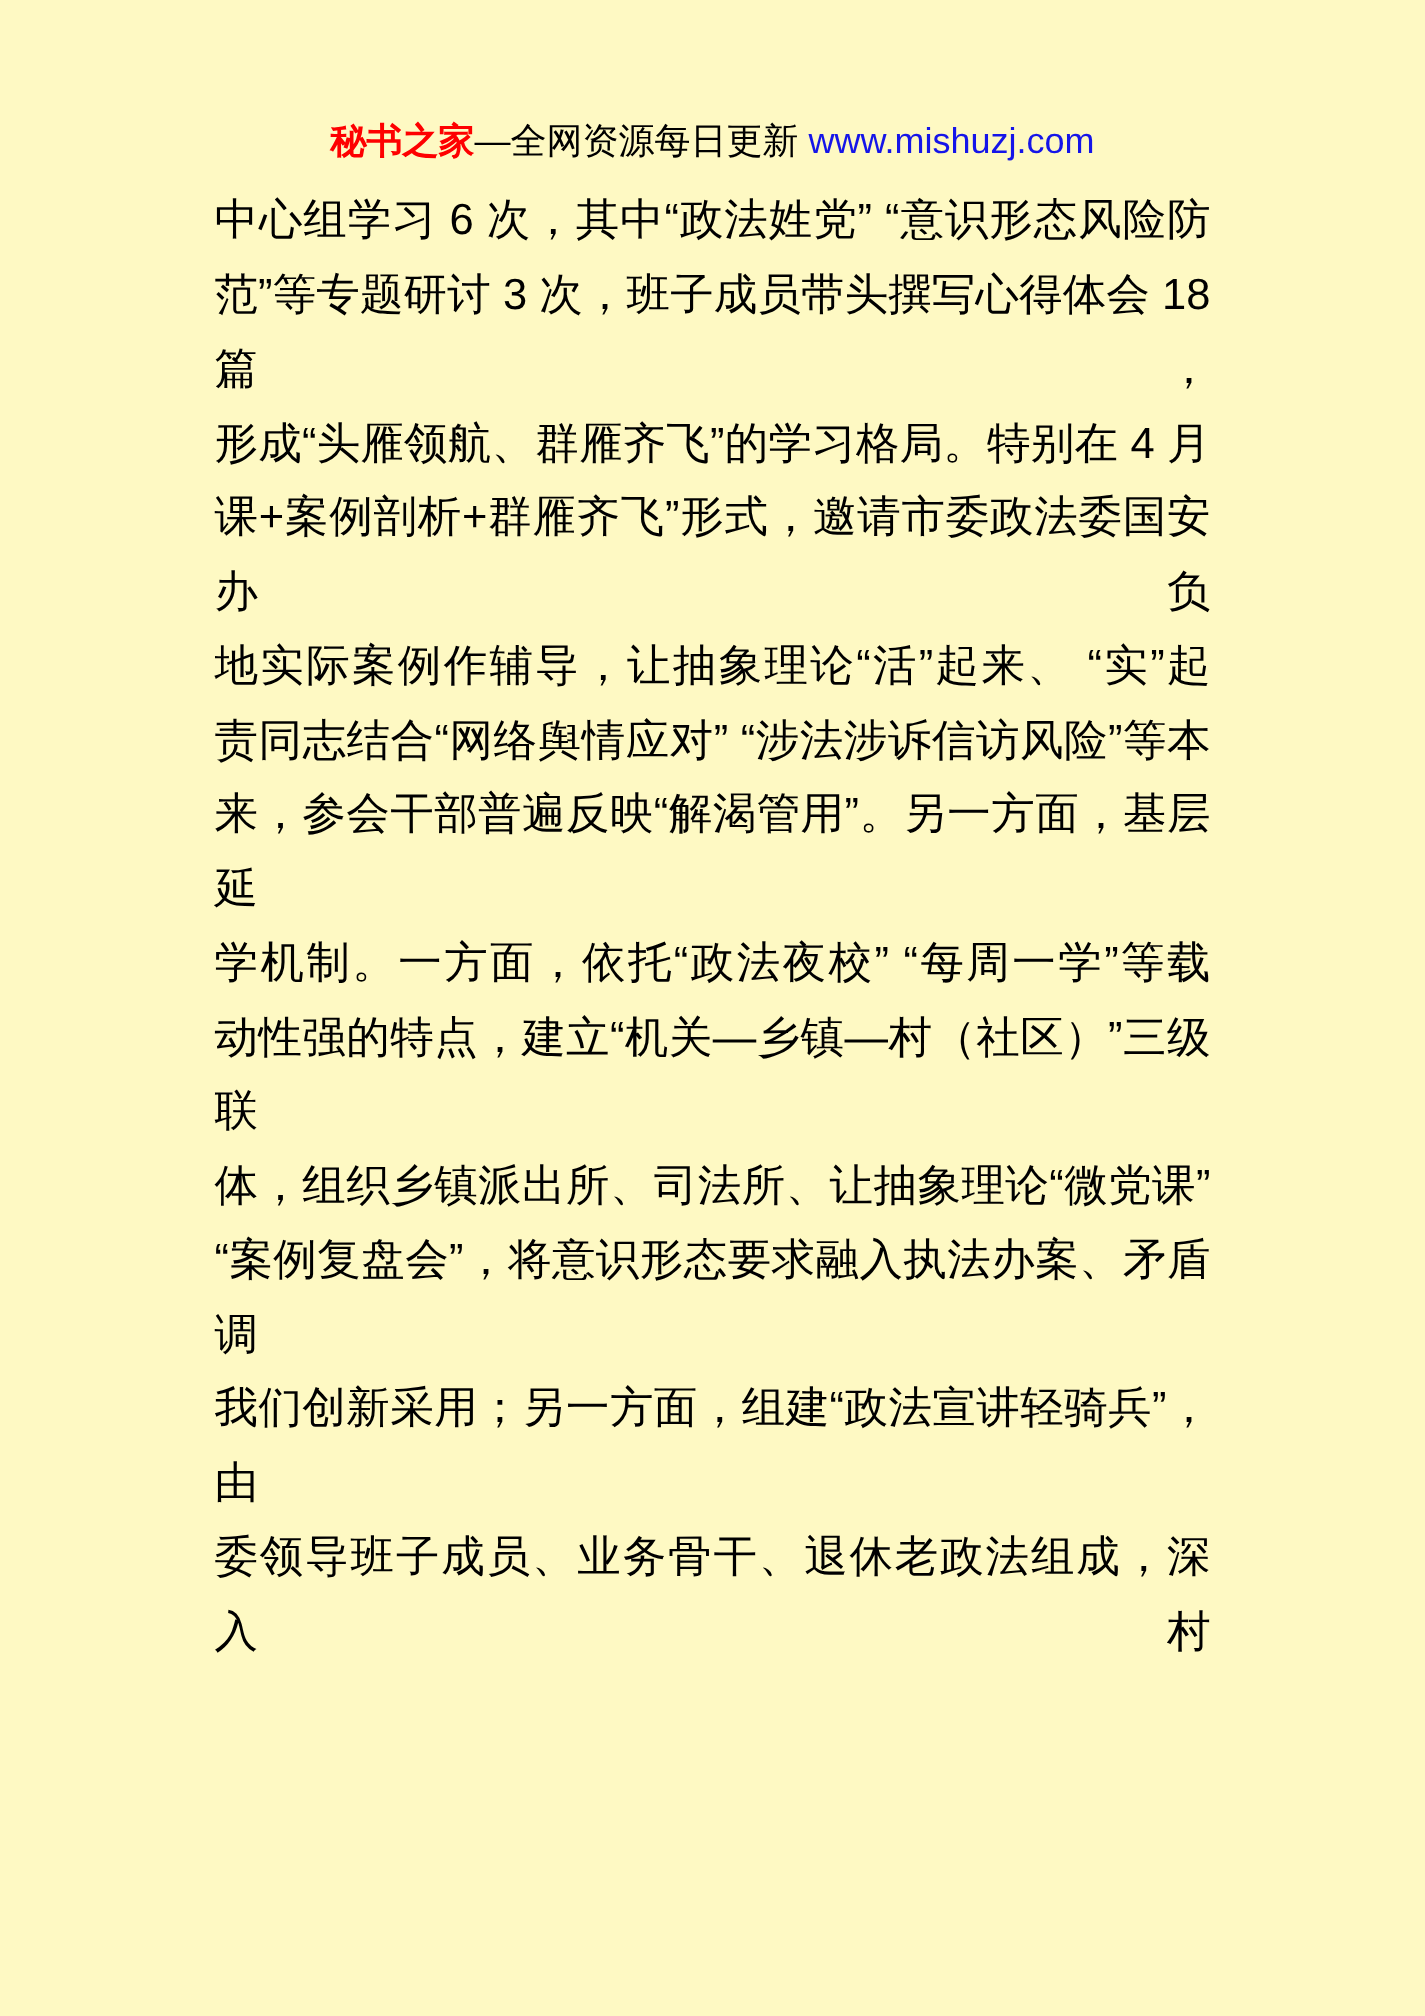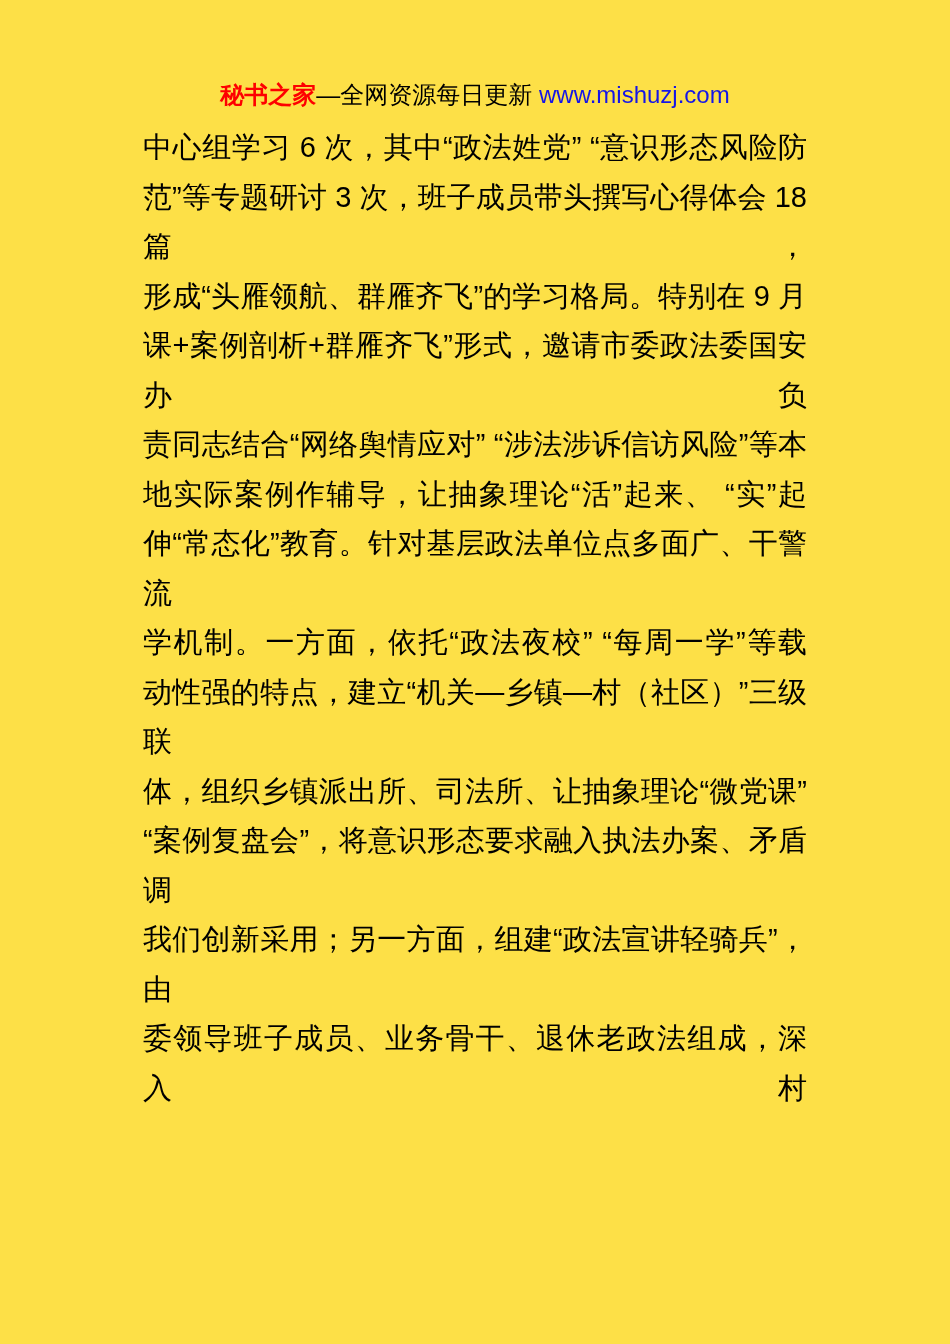--- a/index.html
+++ b/index.html
@@ -4,21 +4,21 @@
 <style>
   html, body {
     margin: 0;
     padding: 0;
     background: #ffffff;
   }
   .page {
     position: relative;
     width: 950px;
     height: 1344px;
-    background: #fde047;
+    background: #fef9c3;
     overflow: hidden;
     font-family: "Liberation Sans", sans-serif;
   }
   .header {
     position: absolute;
     top: 79px;
     left: 0;
     width: 100%;
     text-align: center;
     font-size: 24px;
@@ -60,25 +60,25 @@
 
 <div class="page">
 
   <div class="header">
     <span class="site-name">秘书之家</span><span class="tagline">—全网资源每日更新 </span><a class="site-url">www.mishuzj.com</a>
   </div>
 
   <div class="content">
     <div class="line">中心组学习 6 次，其中“政法姓党” “意识形态风险防</div>
     <div class="line">范”等专题研讨 3 次，班子成员带头撰写心得体会 18 篇，</div>
-    <div class="line">形成“头雁领航、群雁齐飞”的学习格局。特别在 9 月</div>
+    <div class="line">形成“头雁领航、群雁齐飞”的学习格局。特别在 4 月</div>
     <div class="line">课+案例剖析+群雁齐飞”形式，邀请市委政法委国安办负</div>
+    <div class="line">地实际案例作辅导，让抽象理论“活”起来、 “实”起</div>
     <div class="line">责同志结合“网络舆情应对” “涉法涉诉信访风险”等本</div>
-    <div class="line">地实际案例作辅导，让抽象理论“活”起来、 “实”起</div>
-    <div class="line">伸“常态化”教育。针对基层政法单位点多面广、干警流</div>
+    <div class="line">来，参会干部普遍反映“解渴管用”。另一方面，基层延</div>
     <div class="line">学机制。一方面，依托“政法夜校” “每周一学”等载</div>
     <div class="line">动性强的特点，建立“机关—乡镇—村（社区）”三级联</div>
     <div class="line">体，组织乡镇派出所、司法所、让抽象理论“微党课”</div>
     <div class="line">“案例复盘会”，将意识形态要求融入执法办案、矛盾调</div>
     <div class="line">我们创新采用；另一方面，组建“政法宣讲轻骑兵”，由</div>
     <div class="line">委领导班子成员、业务骨干、退休老政法组成，深入村</div>
 
   </div>
 
 </div>

